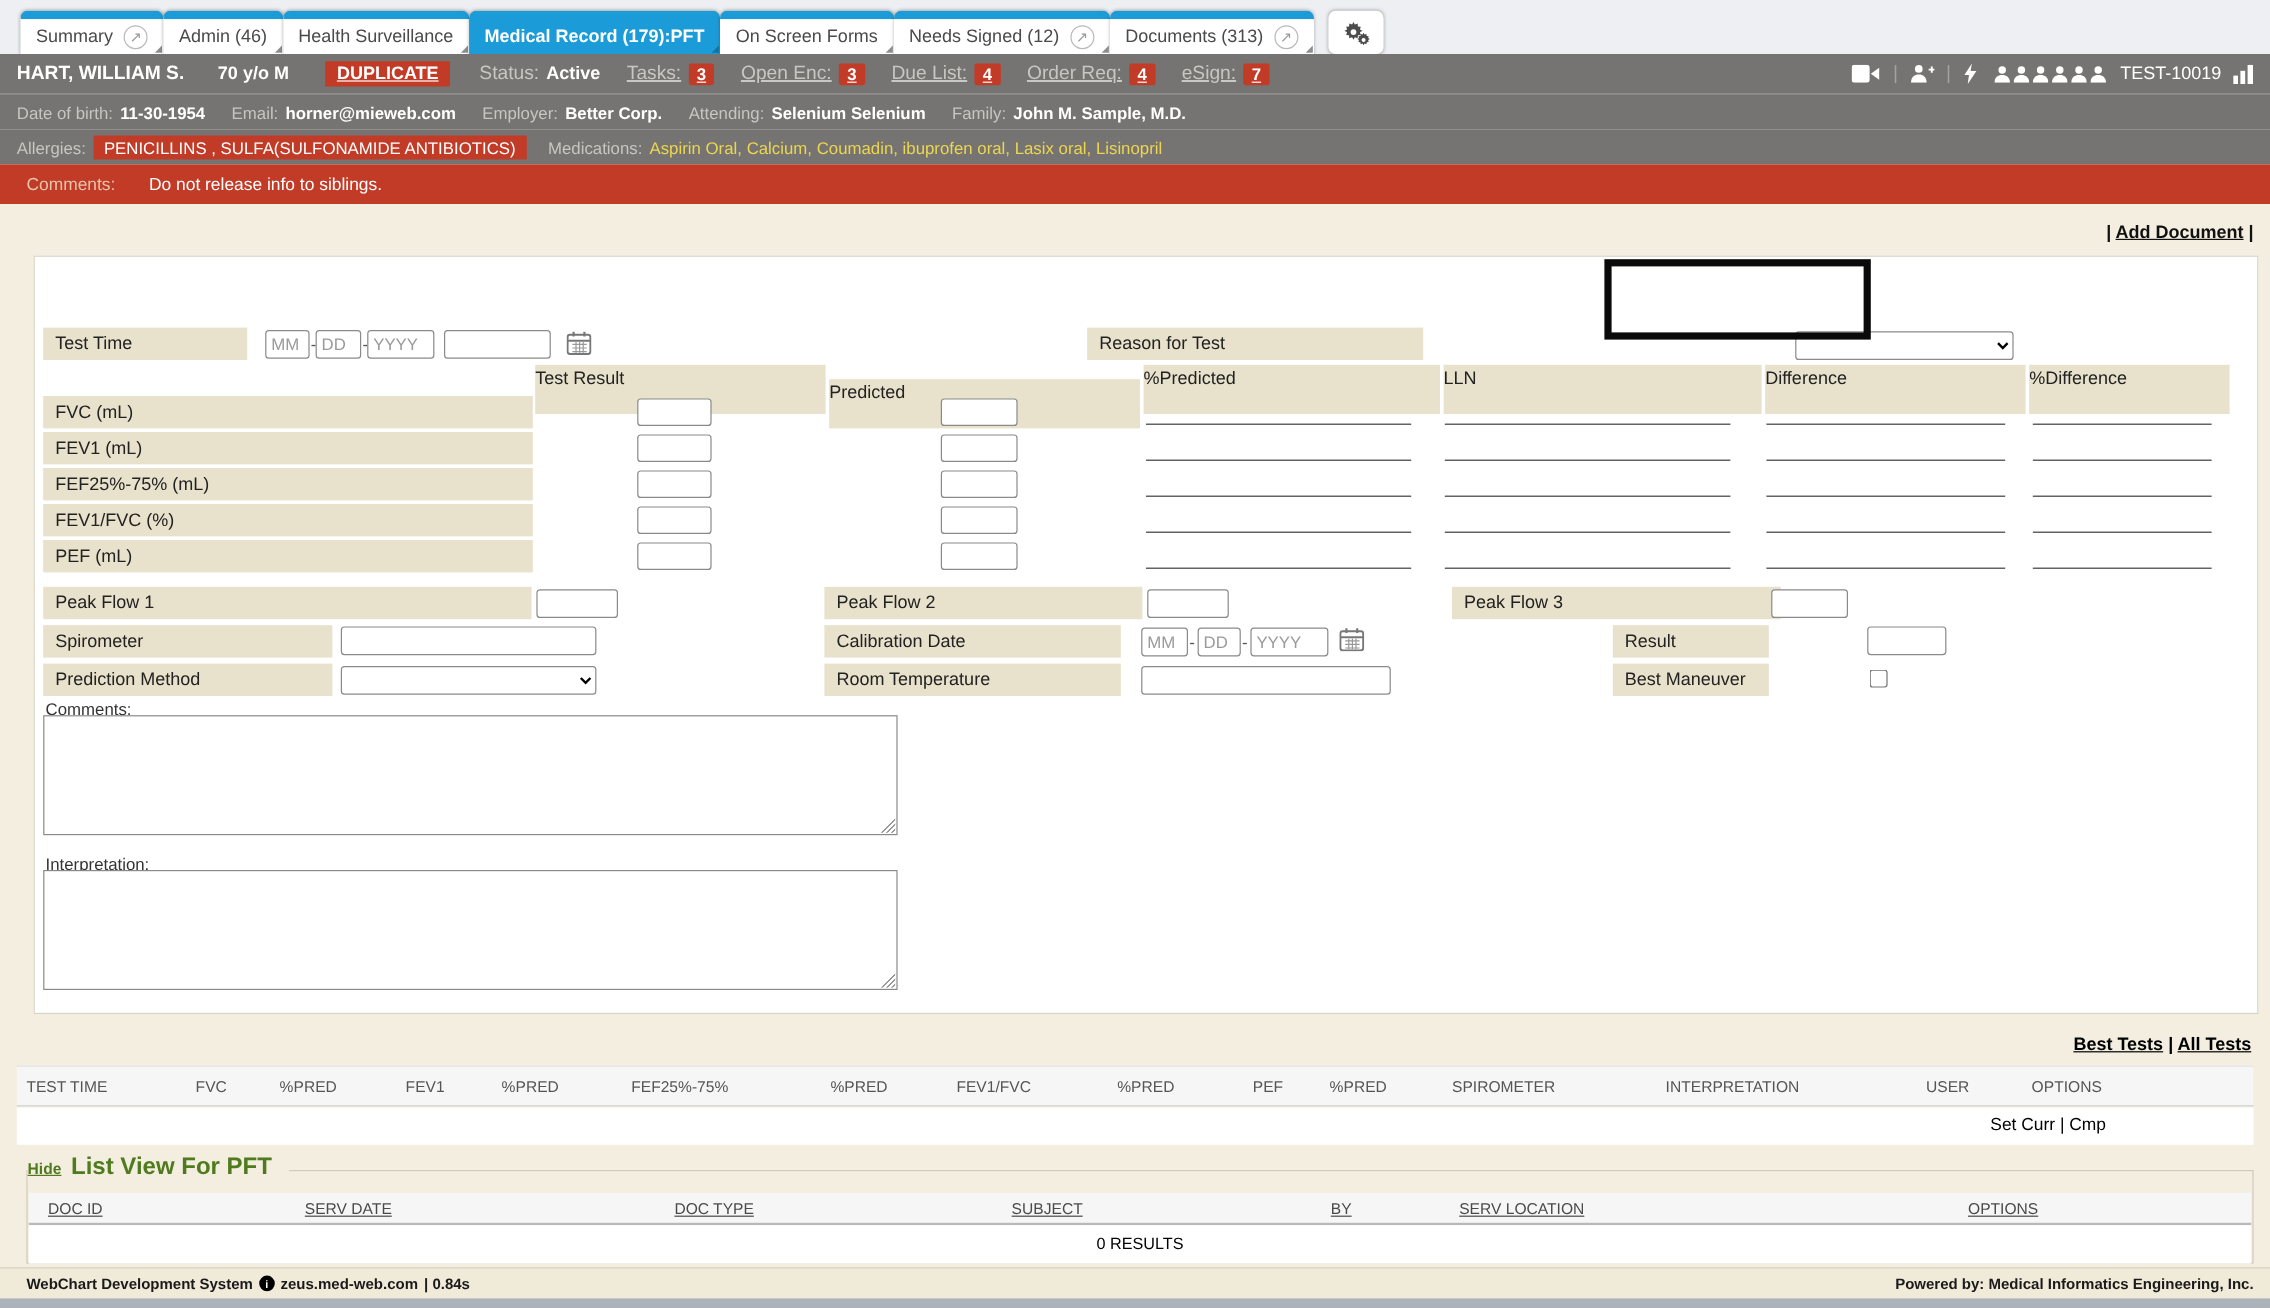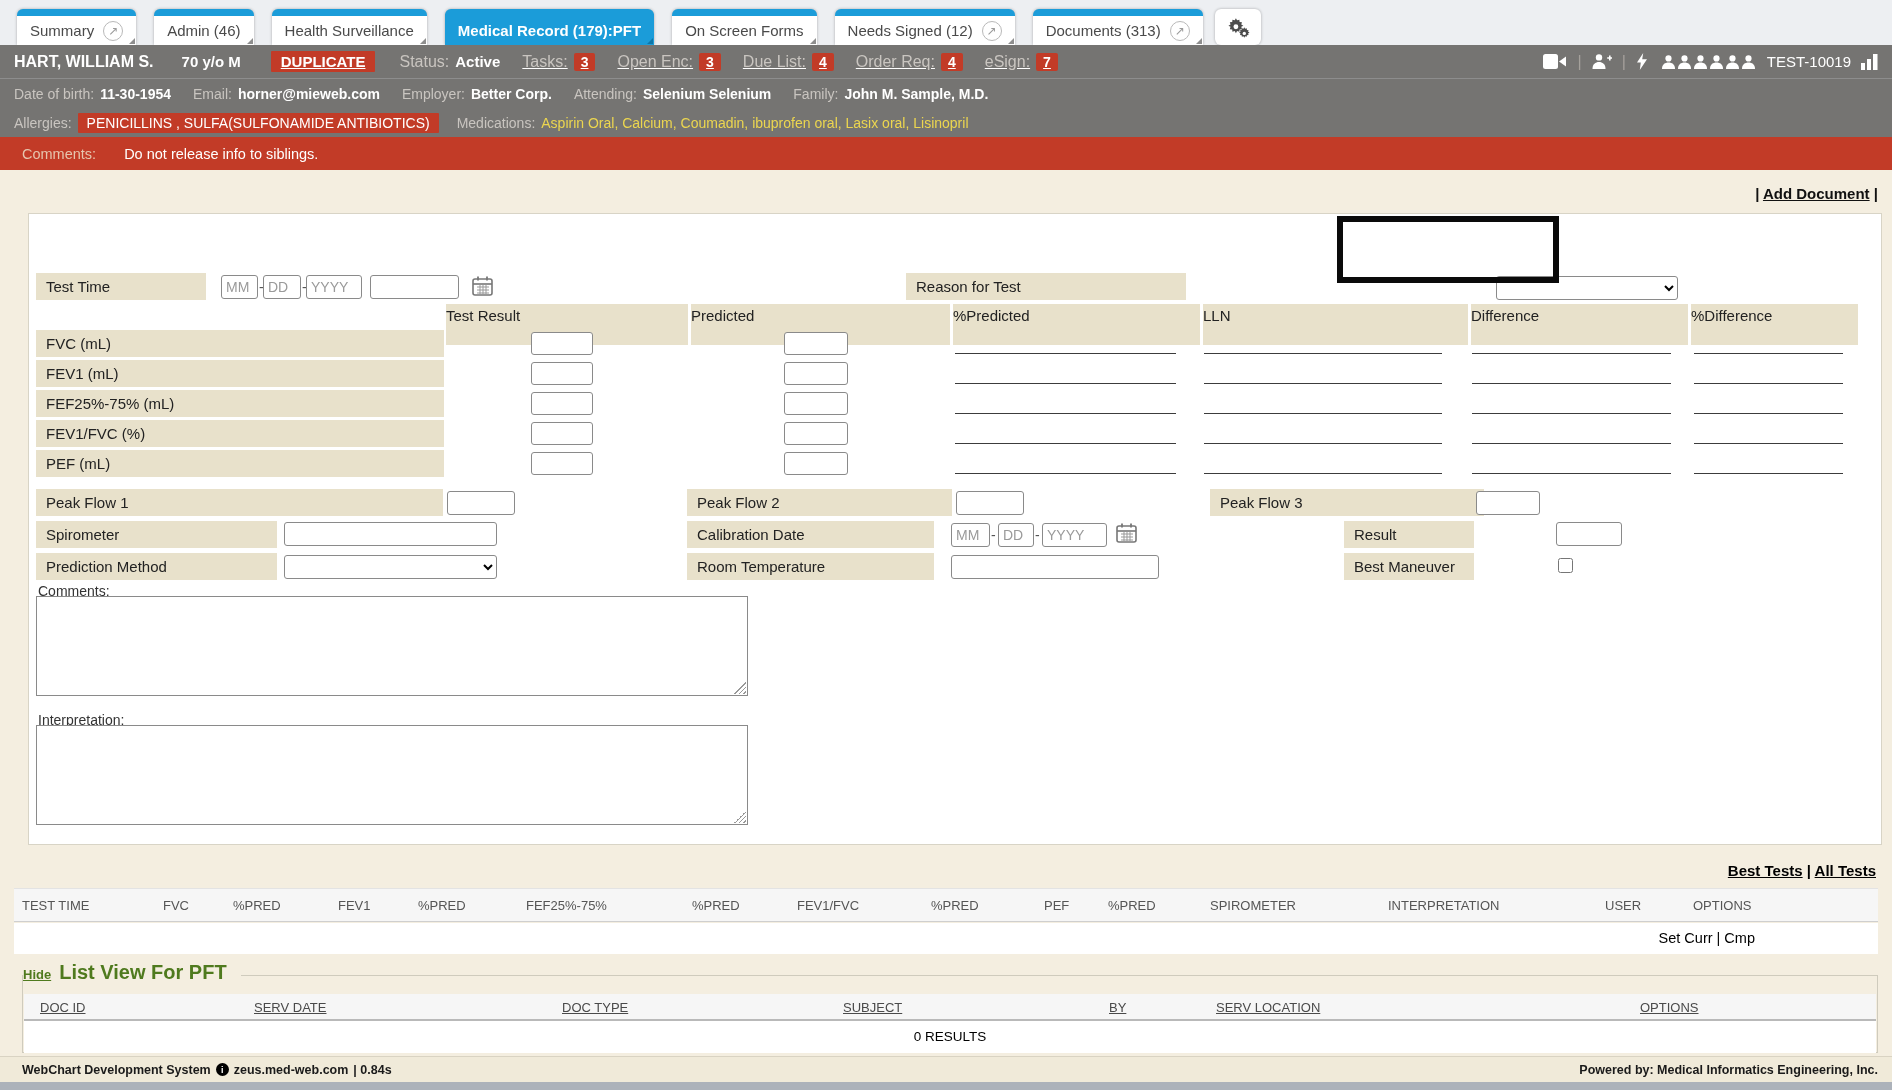--- a/index.html
+++ b/index.html
@@ -7,21 +7,21 @@
     --red:#c23b27; --blue:#1b9cd9; --beige-page:#f4eee0; --beige-cell:#e8e1cb;
     --gray-bar:#757472; --meds:#ecd64f; --green:#4f7a1e;
   }
   *{margin:0;padding:0;box-sizing:border-box;}
   html,body{background:#fff;}
   body{font-family:"Liberation Sans",sans-serif;}
   #page{position:relative;width:1892px;height:1090px;background:var(--beige-page);overflow:hidden;}
 
   
   .tabbar{position:absolute;top:0;left:0;right:0;height:45px;background:#edeff2;display:flex;align-items:flex-end;padding-left:17px;}
-  .tabs{display:flex;align-items:flex-end;gap:18px;}
+  .tabs{display:flex;align-items:flex-end;gap:0;}
   .tab{position:relative;height:36px;background:#fff;border-top:7px solid var(--blue);border-radius:6px 6px 0 0;
        display:flex;align-items:center;padding:0 13px;font-size:15px;color:#4a4a4a;box-shadow:0 0 3px rgba(0,0,0,.3);cursor:pointer;white-space:nowrap;}
   .tab::after{content:"";position:absolute;right:1px;bottom:1px;border-style:solid;border-width:0 0 6px 6px;border-color:transparent transparent #8e8e8e transparent;}
   .tab.active{background:var(--blue);color:#fff;font-weight:bold;}
   .tab.active::after{border-color:transparent transparent #0e76a8 transparent;}
   .popout{margin-left:9px;width:20px;height:20px;border:1px solid #b9b9b9;border-radius:50%;color:#9a9a9a;
           font-size:12px;line-height:18px;text-align:center;background:#fff;font-weight:normal;}
   .gear-btn{height:36px;width:46px;background:#fff;border-radius:6px;margin-left:12px;display:flex;align-items:center;justify-content:center;box-shadow:0 0 3px rgba(0,0,0,.3);cursor:pointer;}
 
   
@@ -303,21 +303,21 @@
           <line x1="8" y1="9" x2="8" y2="18"></line>
           <line x1="11" y1="9" x2="11" y2="18"></line>
           <line x1="14" y1="9" x2="14" y2="18"></line>
         </g>
       </svg>
   </span>
   <div class="cell right" style="left:906px;top:273px;width:280px;">Reason for Test</div>
   <select class="sel" style="left:1496px;top:276px;width:182px;"><option></option></select>
 
   <div class="hcell" style="left:446px;width:242px;">Test Result</div>
-  <div class="hcell" style="left:691px;width:259px;">Predicted</div>
+  <div class="hcell" style="left:691px;width:259px;margin-top:12px;">Predicted</div>
   <div class="hcell" style="left:953px;width:247px;">%Predicted</div>
   <div class="hcell" style="left:1203px;width:265px;">LLN</div>
   <div class="hcell" style="left:1471px;width:217px;">Difference</div>
   <div class="hcell" style="left:1691px;width:167px;">%Difference</div>
 
   <div id="metric-rows">
       <div class="cell" style="left: 36px; top: 330px; width: 408px;">FVC (mL)</div>
       <input class="inp sml" style="left: 531px; top: 332px; width: 62px;">
       <input class="inp sml" style="left: 784px; top: 332px; width: 64px;">
       <div class="uline" style="left: 955px; top: 353px; width: 221px;"></div>

